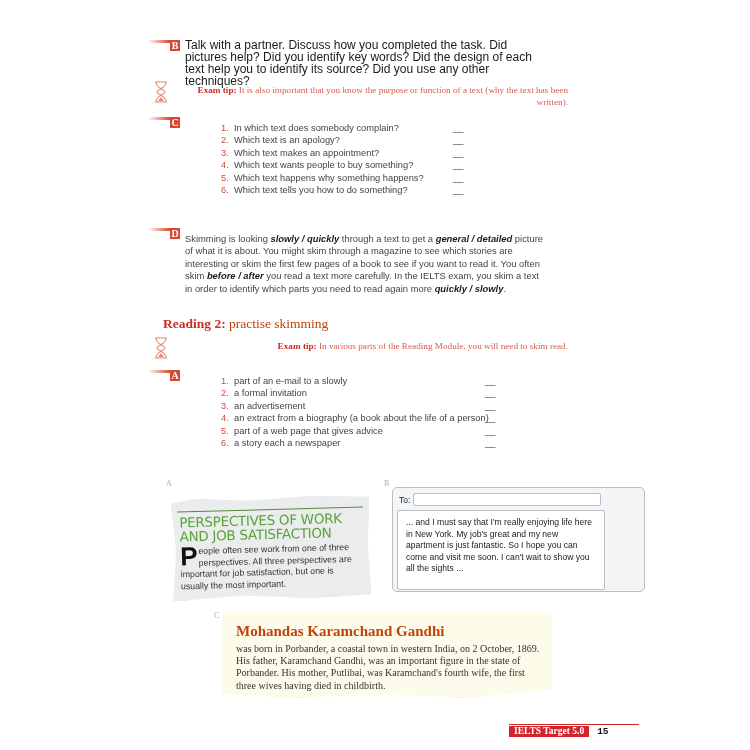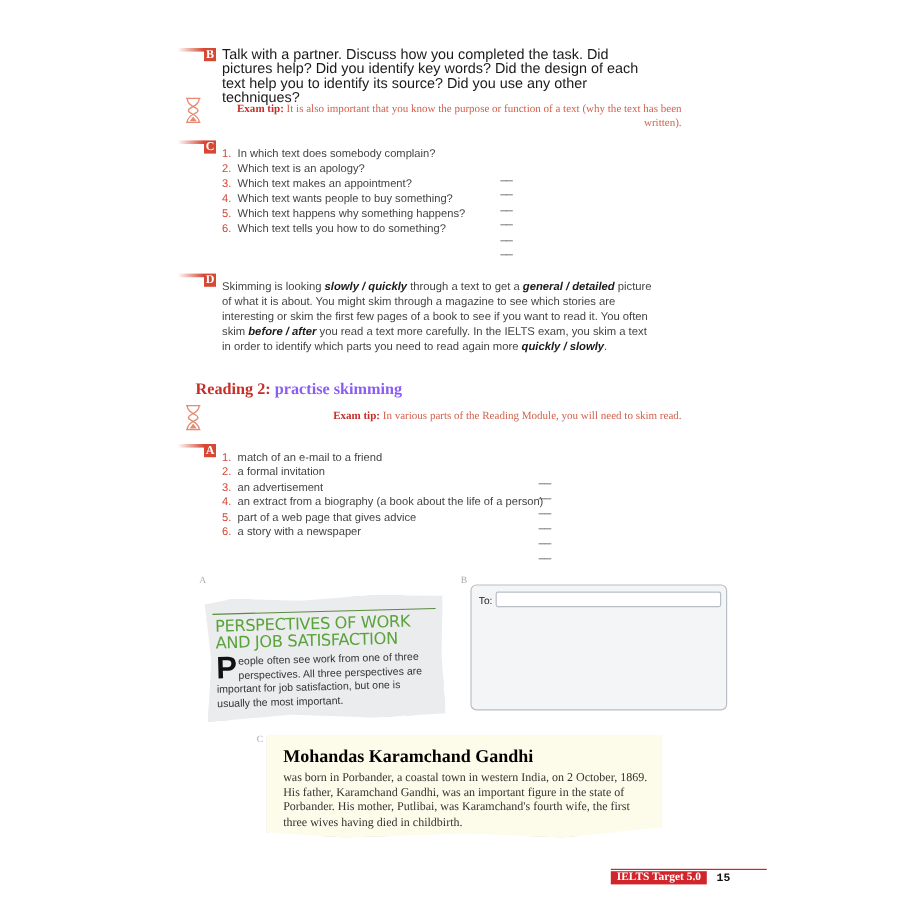--- a/index.html
+++ b/index.html
@@ -9,43 +9,43 @@
   .tab { position:absolute; left:0; top:1px; width:32px; height:12px; }
   .tab .wedge { position:absolute; left:0; top:0; width:22px; height:3px; background:linear-gradient(to right, rgba(214,72,52,0), #d64834); }
   .tab .box { position:absolute; left:22px; top:0; width:10px; height:11px; background:#d64834; color:#fff;
               font-family:"Liberation Serif", serif; font-weight:bold; font-size:10px; line-height:11px; text-align:center; }
   .instr { margin-left:37px; font-size:12px; line-height:12px; color:#1a1a1a; }
   .tip { position:absolute; left:148px; width:420px;text-align:right; }
   .glass { position:absolute; left:4px; top:-4px; width:18px; height:24px; }
   .tip-text { margin-left:37px; font-family:"Liberation Serif", serif; font-size:9.2px; line-height:12px; color:#d4614d; }
   .tip-text b { color:#c62f28; }
   ol.q { list-style:none; margin:6px 0 0 37px; padding:0; font-size:9.3px; line-height:12.4px; color:#444; }
-  ol.q li { position:relative; }
+  ol.q li { position:relative;margin-left:36px; }
   ol.q .n { color:#d64834; display:inline-block; width:13px; }
-  ol.q .blank { position:absolute; top:18px; }
+  ol.q .blank { position:absolute; top:0; }
   .para { margin:6px 0 0 37px; font-size:9.4px; line-height:12.4px; color:#444; }
   .para b { color:#1a1a1a; font-style:italic; }
   .heading { position:absolute; left:163px; top:316px; font-family:"Liberation Serif", serif; font-size:13.5px; color:#c62f28; }
   .heading b { font-weight:bold; }
-  .heading span.sub { color:#8b5cf6; font-weight:bold; }
+  .heading span.sub { color:#c2410c; font-weight:normal; }
   .letter { position:absolute; font-family:"Liberation Serif", serif; font-size:8px; color:#aaa; }
   .clipA { position:absolute; left:172px; top:497px; width:198px; height:102px; background:#ebecee;
            box-shadow:0 0 3px #ccc; transform:rotate(-1.5deg); clip-path:polygon(0 4%,12% 0,40% 3%,70% 0,100% 2%,99% 50%,100% 98%,70% 100%,35% 96%,0 100%,2% 50%); }
   .clipA .rule { position:absolute; left:6px; right:6px; top:12px; height:1px; background:#5a8a3c; }
   .clipA .title { position:absolute; left:8px; top:16px; font-family:"DejaVu Sans", sans-serif; font-size:13.5px; line-height:14px; color:#5aa33a; font-weight:normal; letter-spacing:-0.3px; }
   .clipA .body { position:absolute; left:8px; top:47px; width:178px; font-family:"Liberation Sans", sans-serif; font-size:8.8px; line-height:11.5px; color:#333; }
   .clipA .drop { float:left; font-size:26px; line-height:20px; font-weight:bold; color:#111; margin-right:1px; }
-  .clipB { position:absolute; left:392px; top:487px; width:212px; height:103px; border:1px solid #b9bfc6; border-radius:5px; background:#f4f5f7; }
+  .clipB { position:absolute; left:392px; top:487px; width:212px; height:103px; border:1px solid #b9bfc6; border-radius:5px; background:#f4f5f7;padding-left:39px; }
   .clipB .to-label { position:absolute; left:6px; top:7px; font-size:8.5px; color:#222; }
   .clipB .to-input { position:absolute; left:20px; top:5px; width:186px; height:11px; border:1px solid #b9bfc6; border-radius:2px; background:#fff; }
   .clipB .msg { position:absolute; left:4px; top:22px; width:190px; height:66px; border:1px solid #b9bfc6; border-radius:2px; background:#fff;
                 padding:6px 8px; font-size:8.6px; line-height:11.5px; color:#222; }
   .clipC { position:absolute; left:222px; top:612px; width:330px; height:86px; background:#fdfcea;
            clip-path:polygon(0 0,100% 0,100% 90%,75% 100%,50% 96%,20% 100%,0 95%); box-shadow:0 1px 2px #ccc; }
-  .clipC .name { position:absolute; left:14px; top:11px; font-family:"Liberation Serif", serif; font-weight:bold; font-size:15px; color:#000000; }
+  .clipC .name { position:absolute; left:14px; top:11px; font-family:"Liberation Serif", serif; font-weight:bold; font-size:15px; color:#c2410c; }
   .clipC .body { position:absolute; left:14px; top:31px; width:310px; font-family:"Liberation Serif", serif; font-size:10px; line-height:12.2px; color:#333; }
   .footer { position:absolute; left:509px; top:726px; height:11px; display:flex; align-items:flex-start; }
   .footer .brand { background:#d2242b; color:#fff; font-family:"Liberation Serif", serif; font-weight:bold; font-size:9.5px; padding:0 5px; height:11px; line-height:11px; }
   .footer .page { margin-left:8px; font-family:"Liberation Mono", monospace; font-weight:bold; font-size:9.5px; color:#111; }
   .footer-line { position:absolute; left:509px; top:724px; width:130px; height:1px; background:#d2242b; }
 </style>
 </head>
 <body>
 
 <div class="sec" style="top:39px;">
@@ -96,40 +96,41 @@
     </svg>
   <div class="tip-text"><b>Exam tip:</b> <span>In various parts of the Reading Module, you will need to skim read.</span></div>
 </div>
 
 <div class="sec" style="top:369px;">
   <div class="tab">
       <div class="wedge"></div>
       <div class="box">A</div>
     </div>
   <ol class="q" id="qa">
-      <li><span class="n">1.</span><span>match of an e-mail to a friend</span><span class="blank" style="left:264px">__</span></li>
+      <li><span class="n">1.</span><span>part of an e-mail to a slowly</span><span class="blank" style="left:264px">__</span></li>
       <li><span class="n">2.</span><span>a formal invitation</span><span class="blank" style="left:264px">__</span></li>
       <li><span class="n">3.</span><span>an advertisement</span><span class="blank" style="left:264px">__</span></li>
       <li><span class="n">4.</span><span>an extract from a biography (a book about the life of a person)</span><span class="blank" style="left:264px">__</span></li>
       <li><span class="n">5.</span><span>part of a web page that gives advice</span><span class="blank" style="left:264px">__</span></li>
-      <li><span class="n">6.</span><span>a story with a newspaper</span><span class="blank" style="left:264px">__</span></li>
+      <li><span class="n">6.</span><span>a story each a newspaper</span><span class="blank" style="left:264px">__</span></li>
     </ol>
 </div>
 
 <div class="letter" style="left:166px;top:479px;">A</div>
 <div class="clipA">
   <div class="rule"></div>
   <div class="title"><span>PERSPECTIVES OF WORK</span><br><span>AND JOB SATISFACTION</span></div>
   <div class="body"><span class="drop">P</span><span>eople often see work from one of three perspectives. All three perspectives are important for job satisfaction, but one is usually the most important.</span></div>
 </div>
 
 <div class="letter" style="left:384px;top:479px;">B</div>
 <div class="clipB">
   <div class="to-label">To:</div>
   <div class="to-input"></div>
+  <div class="msg">... and I must say that I'm really enjoying life here in New York. My job's great and my new apartment is just fantastic. So I hope you can come and visit me soon. I can't wait to show you all the sights ...</div>
 </div>
 
 <div class="letter" style="left:214px;top:611px;">C</div>
 <div class="clipC">
   <div class="name">Mohandas Karamchand Gandhi</div>
   <div class="body">was born in Porbander, a coastal town in western India, on 2 October, 1869. His father, Karamchand Gandhi, was an important figure in the state of Porbander. His mother, Putlibai, was Karamchand's fourth wife, the first three wives having died in childbirth.</div>
 </div>
 
 <div class="footer-line"></div>
 <div class="footer">

